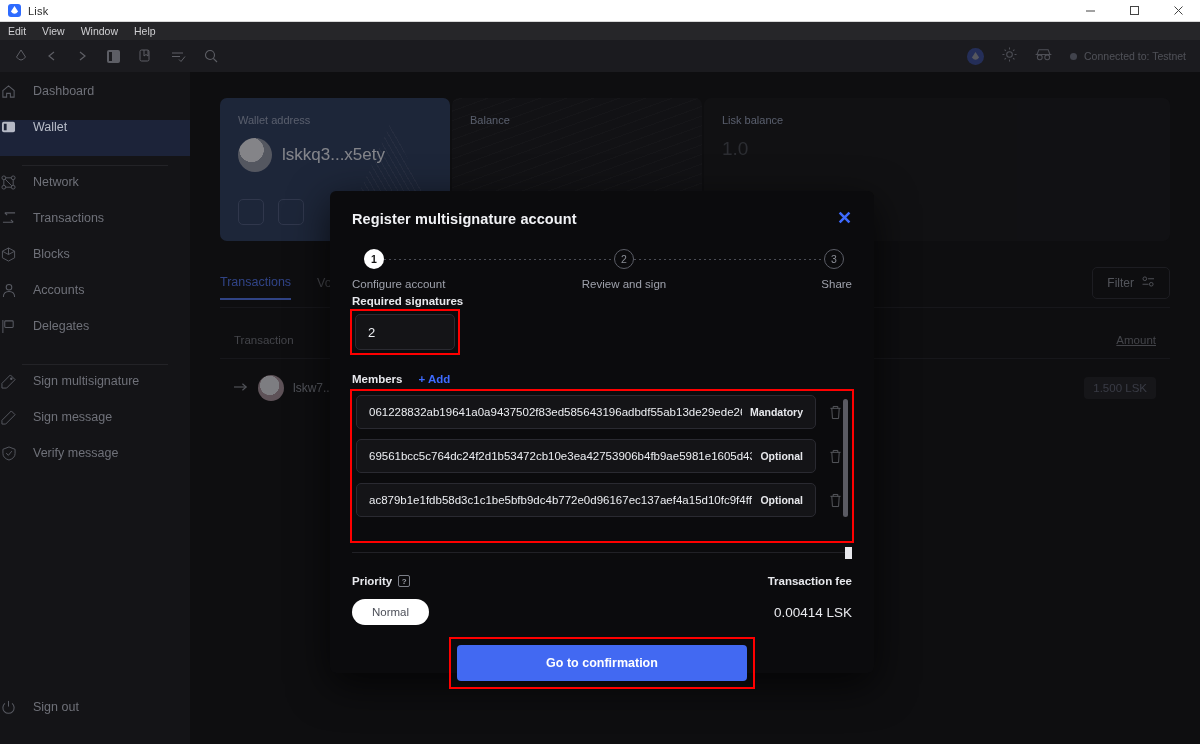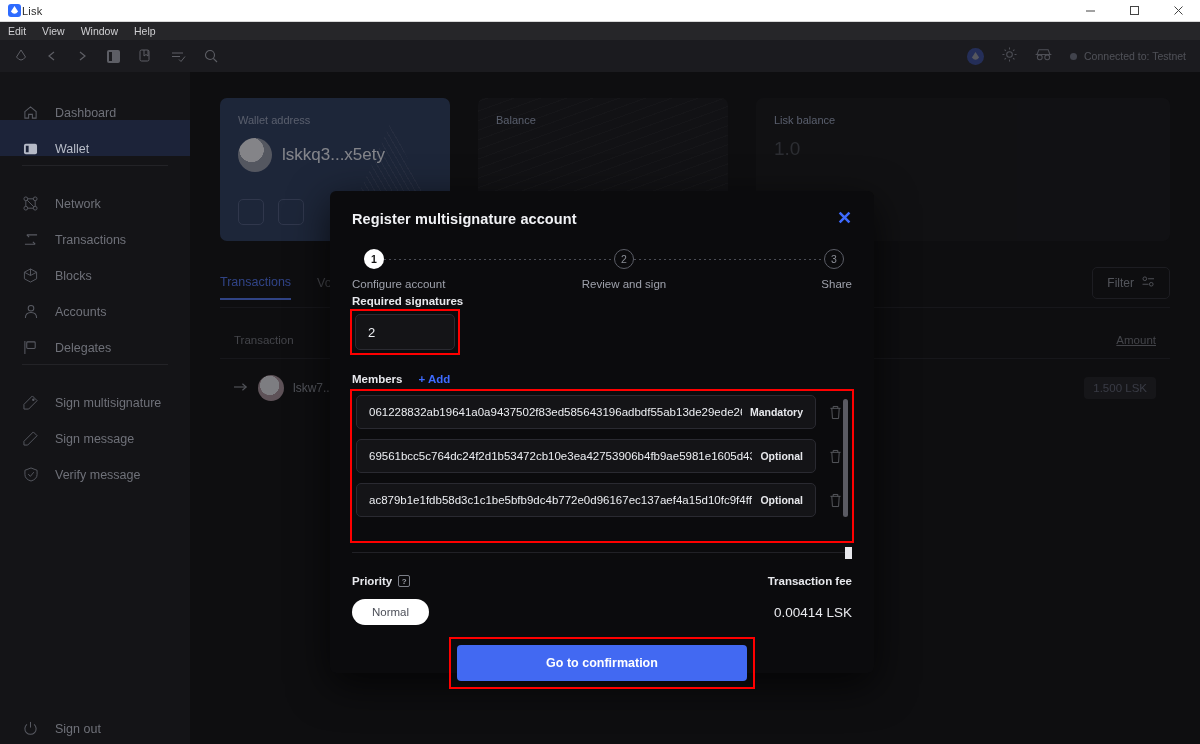--- a/index.html
+++ b/index.html
@@ -8,21 +8,21 @@
     background: #0e0e10;
     font-family: "Liberation Sans", sans-serif;
     overflow: hidden;
   }
 
   
   .titlebar {
     height: 22px; background: #ffffff; display: flex; align-items: center;
     border-bottom: 1px solid #d8d8d8;
   }
-  .tb-app { display: flex; align-items: center; gap: 1px; padding-left: 8px; }
+  .tb-app { display: flex; align-items: center; gap: 7px; padding-left: 8px; }
   .tb-logo {
     width: 13px; height: 13px; background: #2e6bff; border-radius: 3px;
     display: flex; align-items: center; justify-content: center;
   }
   .tb-logo svg { display: block; }
   .tb-title { font-size: 11px; color: #2b2b2b; letter-spacing: .2px; }
   .tb-spacer { flex: 1; }
   .tb-btn {
     width: 44px; height: 22px; display: flex; align-items: center;
     justify-content: center; color: #444; font-size: 12px;
@@ -51,35 +51,35 @@
     width: 17px; height: 17px; border-radius: 50%; background: #3b5bdb;
     display: flex; align-items: center; justify-content: center;
   }
 
   
   .sidebar {
     position: absolute; top: 32px; left: 0; width: 190px; height: 672px;
     background: #141417; padding-top: 12px;
   }
   .side-item {
-    display: flex; align-items: flex-end; gap: 16px; height: 36px;
-    padding-left: 22px; color: #6f7179; font-size: 12.5px;
+    display: flex; align-items: flex-start; gap: 16px; height: 36px;
+    color: #6f7179; font-size: 12.5px;
   }
   .side-item .sicon { opacity: .55; display: flex; width: 17px; justify-content: center; }
   .side-item.active { background: #1c2339; color: #b9bec9; }
   .side-item.active .sicon { opacity: .9; }
   .side-sep { height: 1px; background: #232327; margin: 9px 22px; }
   .side-bottom { position: absolute; bottom: 8px; left: 0; right: 0; }
 
   
   .main {
     position: absolute; top: 32px; left: 190px; right: 0; bottom: 0;
     padding: 26px 30px; opacity: .55;
   }
-  .cards { display: flex; gap: 28px; }
+  .cards { display: flex; gap: 2px; }
   .card-wallet {
     width: 230px; height: 143px; border-radius: 7px; background: #2b3a5c;
     padding: 16px 18px; position: relative; overflow: hidden;
   }
   .card-lbl { font-size: 11px; color: #96a0b8; margin-bottom: 12px; }
   .wallet-row { display: flex; align-items: center; gap: 10px; }
   .avatar-lg {
     width: 34px; height: 34px; border-radius: 50%;
     background: radial-gradient(circle at 40% 35%, #e6e6ea 0 40%, #8e93a3 41% 100%);
   }

